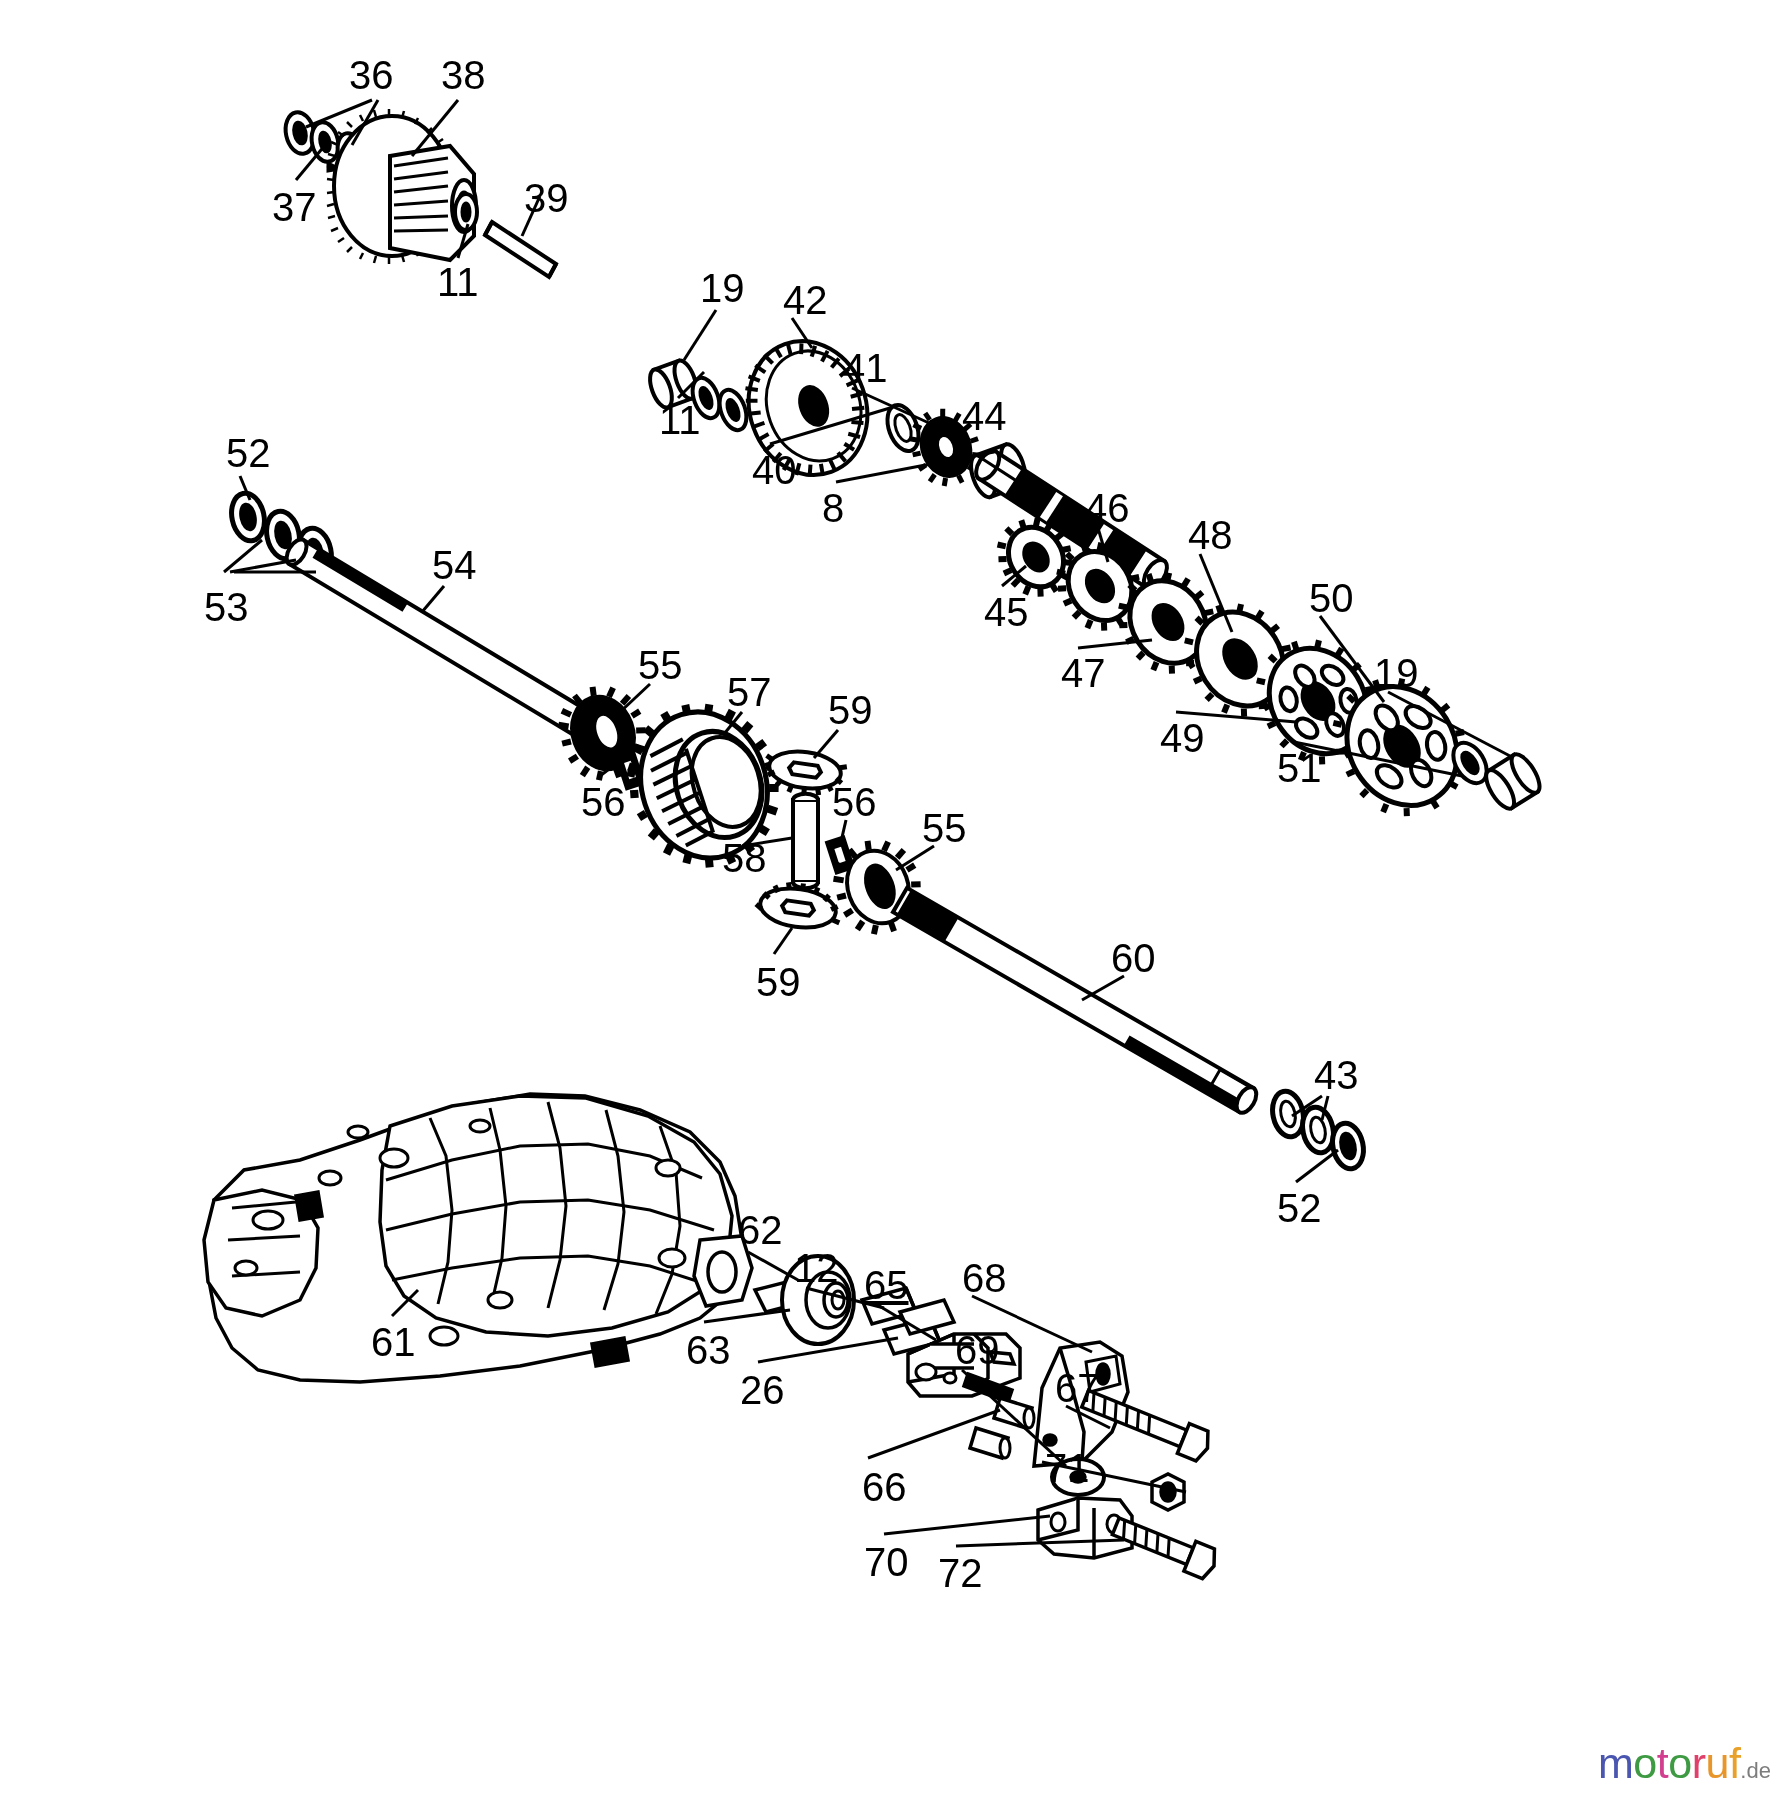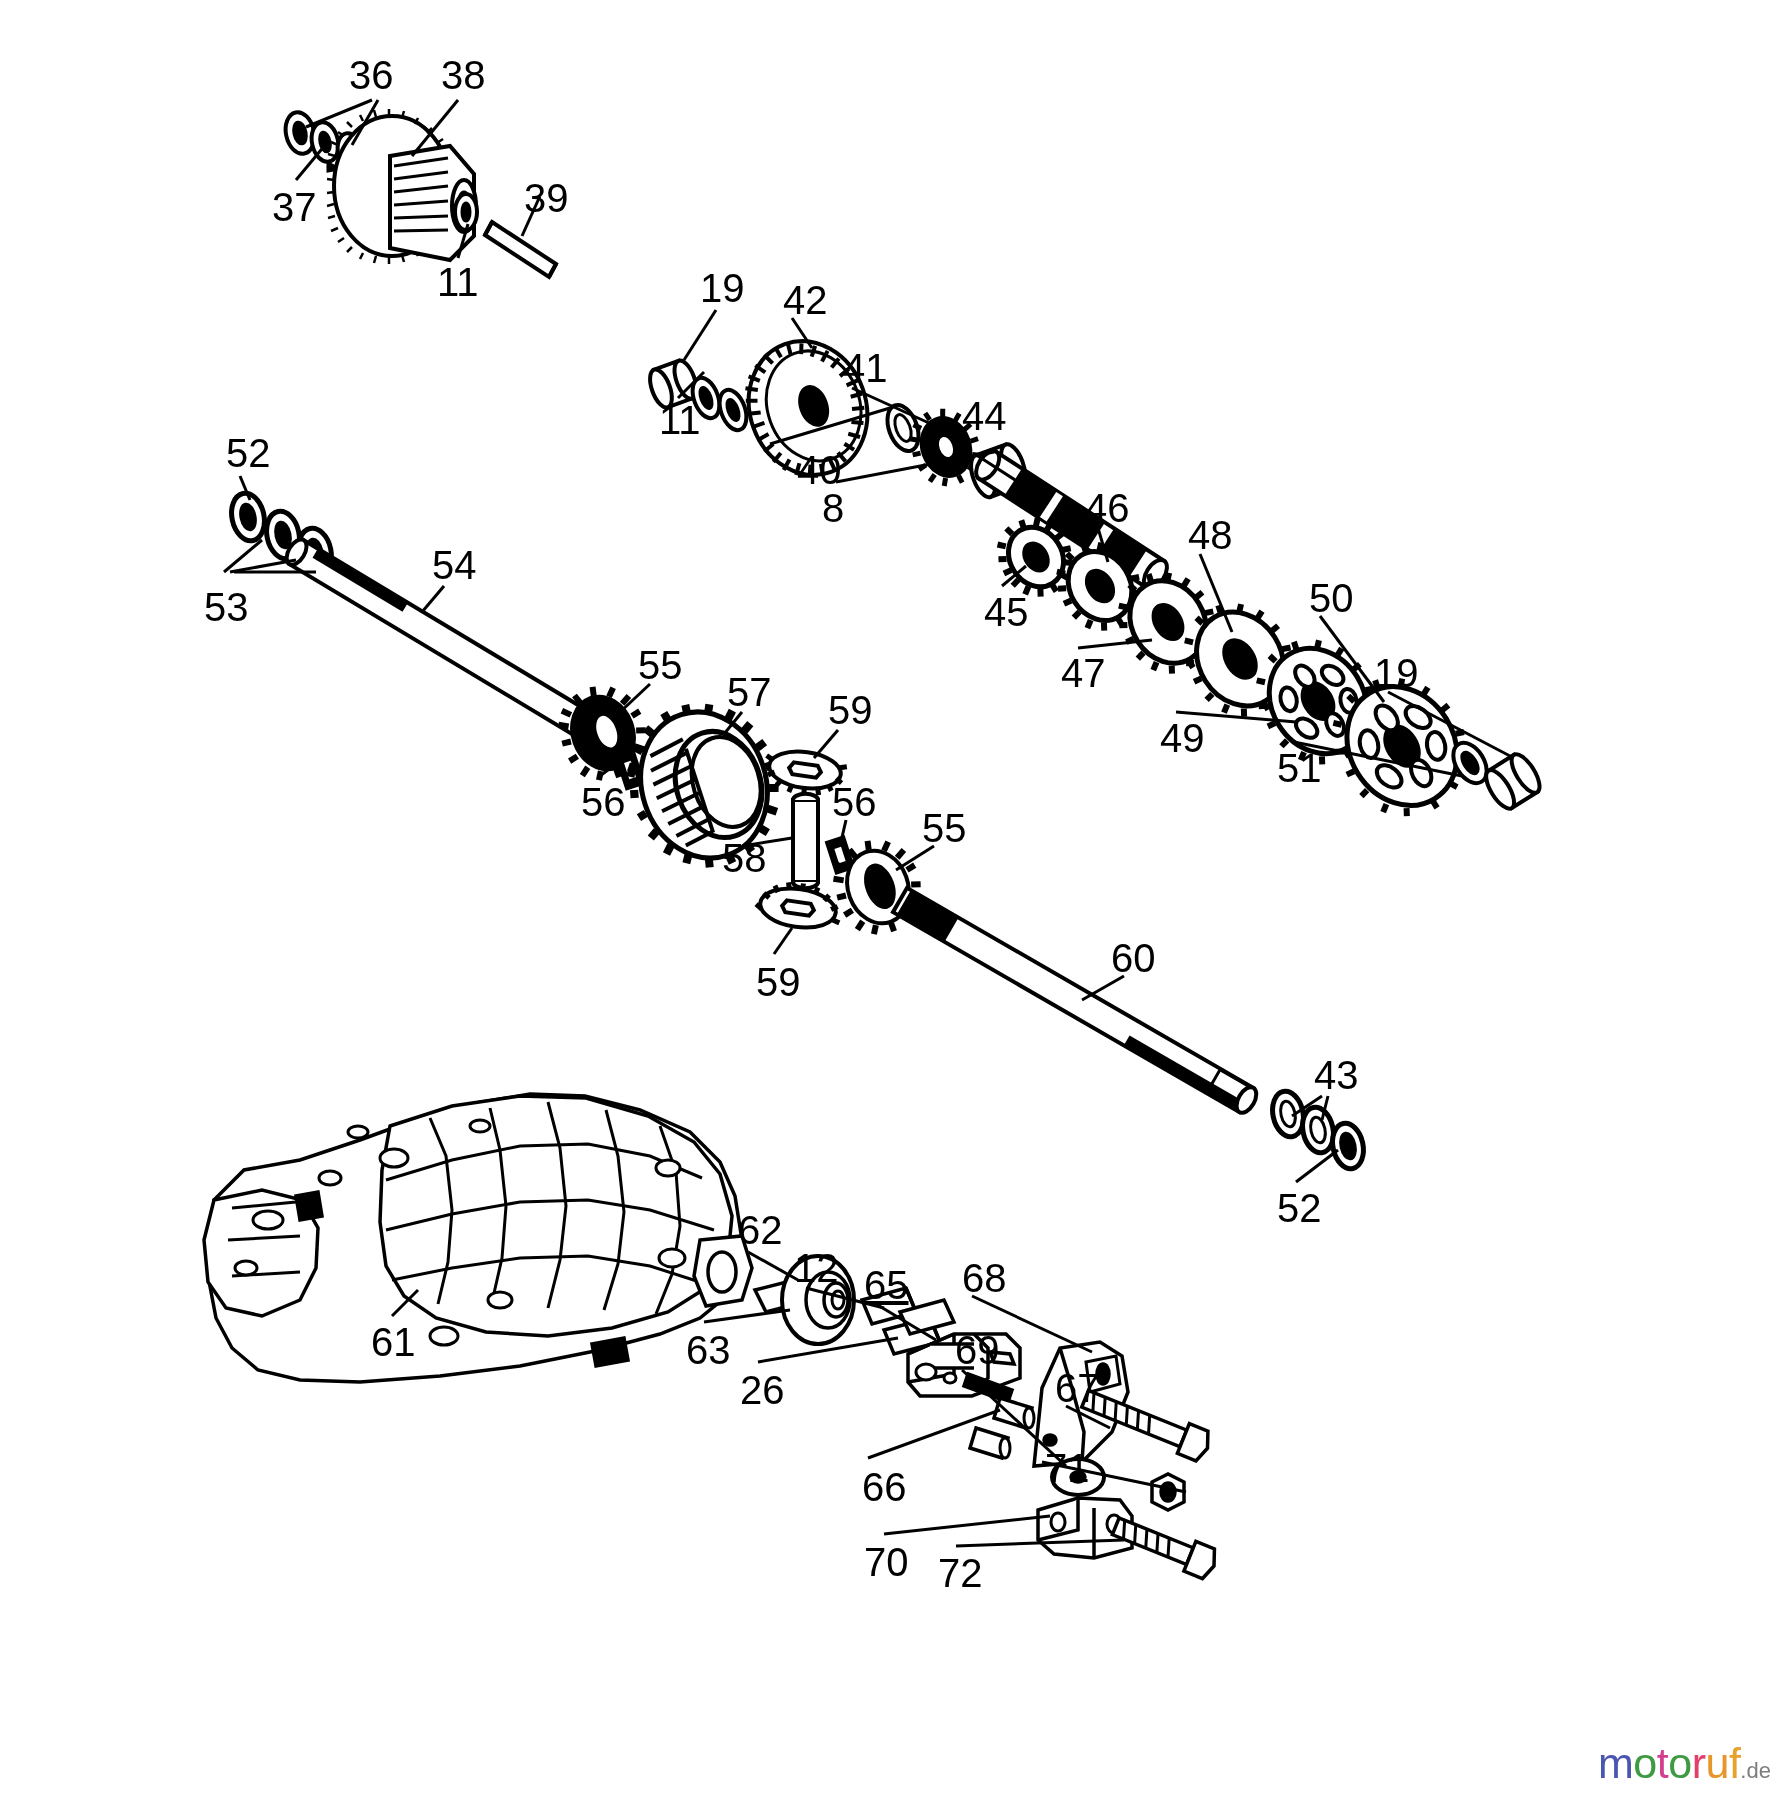--- a/index.html
+++ b/index.html
@@ -829,21 +829,21 @@
   <div id="callout-layer">
       <div class="callout" style="left: 349px; top: 55px;">36</div>
       <div class="callout" style="left: 441px; top: 55px;">38</div>
       <div class="callout" style="left: 272px; top: 187px;">37</div>
       <div class="callout" style="left: 524px; top: 178px;">39</div>
       <div class="callout" style="left: 437px; top: 262px;">11</div>
       <div class="callout" style="left: 700px; top: 268px;">19</div>
       <div class="callout" style="left: 783px; top: 280px;">42</div>
       <div class="callout" style="left: 843px; top: 348px;">41</div>
       <div class="callout" style="left: 659px; top: 400px;">11</div>
-      <div class="callout" style="left: 752px; top: 450px; margin-left: 45px;">40</div>
+      <div class="callout" style="left: 752px; top: 450px;">40</div>
       <div class="callout" style="left: 962px; top: 396px;">44</div>
       <div class="callout" style="left: 822px; top: 488px;">8</div>
       <div class="callout" style="left: 1085px; top: 488px;">46</div>
       <div class="callout" style="left: 1188px; top: 515px;">48</div>
       <div class="callout" style="left: 984px; top: 592px;">45</div>
       <div class="callout" style="left: 1309px; top: 578px;">50</div>
       <div class="callout" style="left: 1061px; top: 653px;">47</div>
       <div class="callout" style="left: 1374px; top: 653px;">19</div>
       <div class="callout" style="left: 1160px; top: 718px;">49</div>
       <div class="callout" style="left: 1277px; top: 748px;">51</div>

